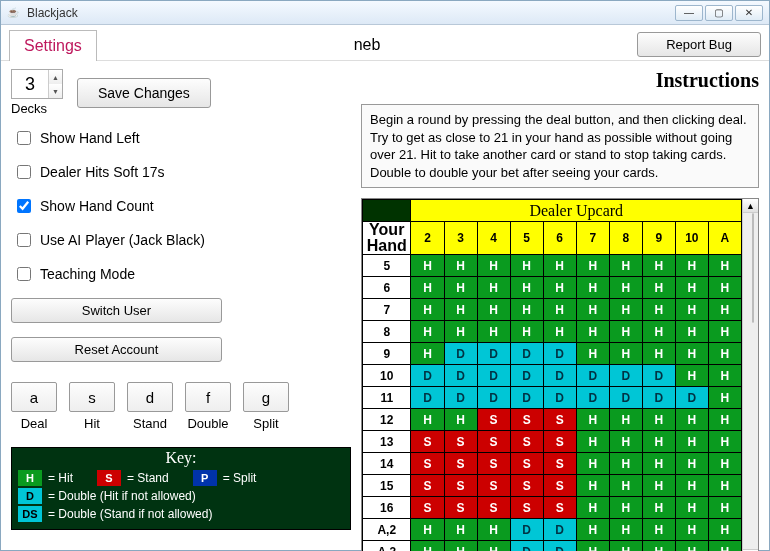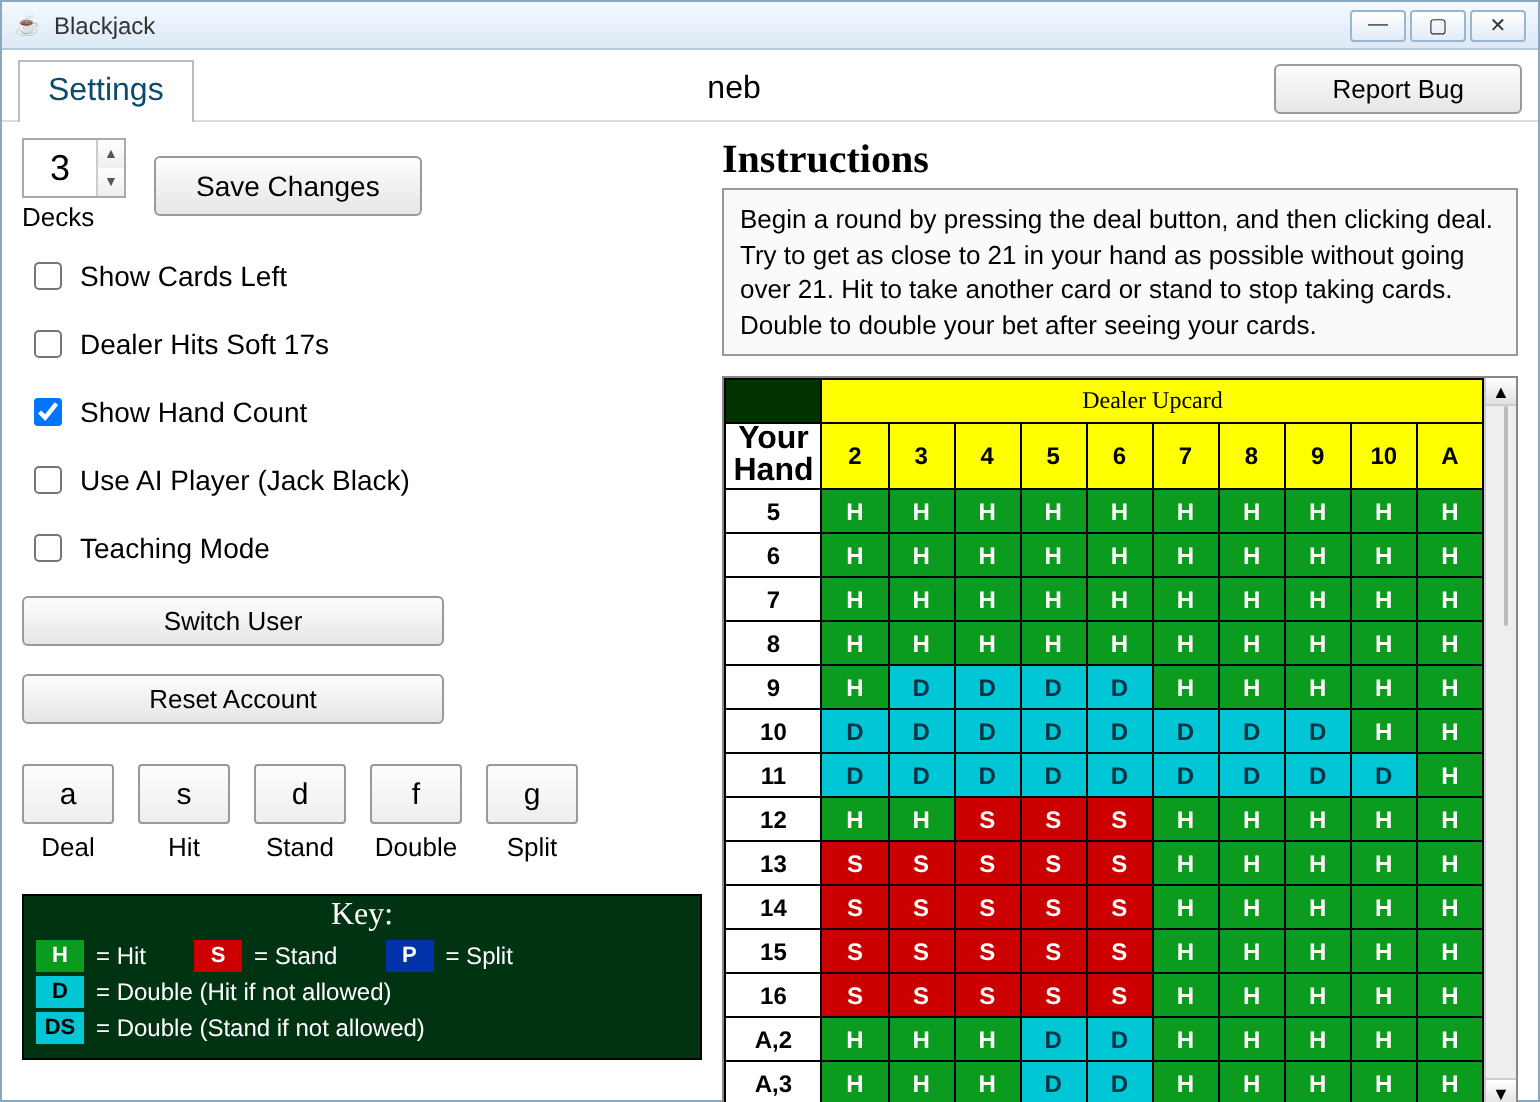--- a/index.html
+++ b/index.html
@@ -4,21 +4,21 @@
 <style>
 * { box-sizing: border-box; font-family: "Segoe UI", Tahoma, sans-serif; }
 body { margin: 0; background: #d6e6f1; width: 770px; height: 551px; overflow: hidden; }
 .window { background: #fff; border: 1px solid #8aa8c0; width: 770px; height: 551px; position: relative; }
 .titlebar { height: 24px; background: linear-gradient(#f4f9ff,#dde9f6); display: flex; align-items: center; padding: 0 6px; border-bottom: 1px solid #b8c8d8; color: #333; font-size: 12px; }
 .titlebar .java-icon { width: 14px; height: 14px; margin-right: 6px; display: inline-flex; align-items: center; justify-content: center; color: #c43; font-size: 10px; }
 .titlebar .spacer { flex: 1; }
 .titlebar .ctrl { width: 28px; height: 16px; margin-left: 2px; border: 1px solid #9db6cd; background: linear-gradient(#fff,#e0ecf6); border-radius: 2px; display: inline-flex; align-items: center; justify-content: center; font-size: 10px; color: #333; }
 .topbar { height: 36px; display: flex; align-items: center; padding: 4px 8px 0 8px; gap: 0; border-bottom: 1px solid #ddd; }
 .tab { padding: 6px 14px; font-size: 16px; background: #f0f0f0; border: 1px solid #bbb; border-bottom: none; position: relative; top: 1px; cursor: pointer; }
-.tab.active { background: #fff; font-weight: normal; color: #0c4a6e; z-index: 2; }
+.tab.active { background: #fff; font-weight: normal; color: #be185d; z-index: 2; }
 .username { flex: 1; text-align: center; font-size: 16px; color: #000; }
 .report-btn { padding: 4px 28px; font-size: 13px; background: linear-gradient(#fdfdfd,#e6e6e6); border: 1px solid #999; border-radius: 3px; cursor: pointer; }
 .content { display: flex; padding: 8px 10px 10px 10px; gap: 10px; height: calc(100% - 60px); }
 .left { width: 340px; display: flex; flex-direction: column; gap: 6px; }
 .deckrow { display: flex; align-items: center; gap: 14px; margin-bottom: 2px; }
 .spinner-wrap { display: flex; flex-direction: column; align-items: flex-start; }
 .spinner { display: flex; border: 1px solid #aaa; background: #fff; width: 52px; height: 30px; }
 .spinner .val { flex: 1; display: flex; align-items: center; justify-content: center; font-size: 18px; }
 .spinner .arrows { width: 14px; display: flex; flex-direction: column; border-left: 1px solid #ccc; }
 .spinner .arrows div { flex: 1; display: flex; align-items: center; justify-content: center; font-size: 7px; background: linear-gradient(#fff,#eee); cursor: pointer; color: #555; }
@@ -31,33 +31,33 @@
 .hotkey { display: flex; flex-direction: column; align-items: center; gap: 4px; }
 .hotkey .keybtn { width: 46px; height: 30px; border: 1px solid #999; background: linear-gradient(#fdfdfd,#eee); display: flex; align-items: center; justify-content: center; font-size: 15px; border-radius: 2px; }
 .hotkey .keylabel { font-size: 13px; }
 .keybox { margin-top: 10px; background: #003311; color: #fff; font-size: 12px; padding: 1px 0 6px 0; border: 1px solid #000; }
 .keybox .title { text-align: center; font-family: serif; font-size: 16px; padding: 0 0 2px 0; }
 .keybox .row { display: flex; align-items: center; padding: 1px 6px; gap: 6px; }
 .keycell { width: 24px; height: 16px; display: inline-flex; align-items: center; justify-content: center; font-size: 11px; color: #fff; font-weight: bold; }
 .kH { background: #0a9b1f; } .kS { background: #cc0000; } .kP { background: #0033aa; } .kD { background: #00c6d6; color: #000; } .kDS { background: #00c6d6; color: #000; }
 .right { flex: 1; display: flex; flex-direction: column; }
 .instr-head { display: flex; align-items: baseline; }
-.instr-title { flex: 1; text-align: left; font-family: serif; font-size: 20px; font-weight: bold; }
+.instr-title { flex: 1; text-align: right; font-family: serif; font-size: 20px; font-weight: bold; }
 .version { font-size: 13px; }
-.instr-box { border: 1px solid #999; background: #fafafa; padding: 6px 8px; font-size: 13px; line-height: 1.35; margin-top: 2px; }
+.instr-box { border: 1px solid #999; background: #fafafa; padding: 6px 8px; font-size: 13px; line-height: 1.35; margin-top: 12px; }
 .chart-wrap { margin-top: 10px; display: flex; border: 1px solid #888; height: 370px; position: relative; background: #fff; }
 .chart-scroll { width: 16px; background: #eee; border-left: 1px solid #ccc; display: flex; flex-direction: column; align-items: center; }
 .chart-scroll .ar { font-size: 9px; height: 14px; display: flex; align-items: center; justify-content: center; width: 100%; background: linear-gradient(#fff,#e0e0e0); border-bottom: 1px solid #ccc; }
 .chart-scroll .track { flex: 1; position: relative; }
 .chart-scroll .thumb { position: absolute; top: 0; left: 1px; right: 1px; height: 110px; background: linear-gradient(#f4f4f4,#dcdcdc); border: 1px solid #bbb; border-radius: 2px; }
 .chart-scroll .ar2 { font-size: 9px; height: 14px; display: flex; align-items: center; justify-content: center; width: 100%; background: linear-gradient(#fff,#e0e0e0); border-top: 1px solid #ccc; }
 table.chart { border-collapse: collapse; flex: 1; font-size: 12px; }
 table.chart td, table.chart th { border: 1px solid #000; text-align: center; height: 22px; padding: 0; vertical-align: middle; }
 .corner { background: #003300; }
-.dealer-head { background: #ffff00; font-size: 12px; font-weight: normal; font-family: serif; }
+.dealer-head { background: #ffff00; font-size: 16px; font-weight: normal; font-family: serif; }
 .dealer-sub { background: #ffff00; font-weight: bold; width: 30px; }
 .your-hand-head { background: #fff; font-weight: bold; font-size: 16px; width: 44px; line-height: 1.0; border-radius: 10px; }
 .rh { background: #fff; font-weight: bold; width: 44px; }
 .cH { background: #0a9b1f; color: #fff; font-weight: bold; }
 .cS { background: #cc0000; color: #fff; font-weight: bold; }
 .cD { background: #00c6d6; color: #003344; font-weight: bold; }
 </style>
 </head>
 <body>
 
@@ -89,21 +89,21 @@
               <div>▼</div>
             </div>
           </div>
           <div class="deckslabel">Decks</div>
         </div>
         <button class="save-btn">Save Changes</button>
       </div>
 
       <label class="chkrow">
         <input type="checkbox" style="">
-        <span>Show Cards Left</span>
+        <span>Show Hand Left</span>
       </label>
       <label class="chkrow">
         <input type="checkbox" style="">
         <span>Dealer Hits Soft 17s</span>
       </label>
       <label class="chkrow">
         <input type="checkbox" checked="" style="">
         <span>Show Hand Count</span>
       </label>
       <label class="chkrow">

